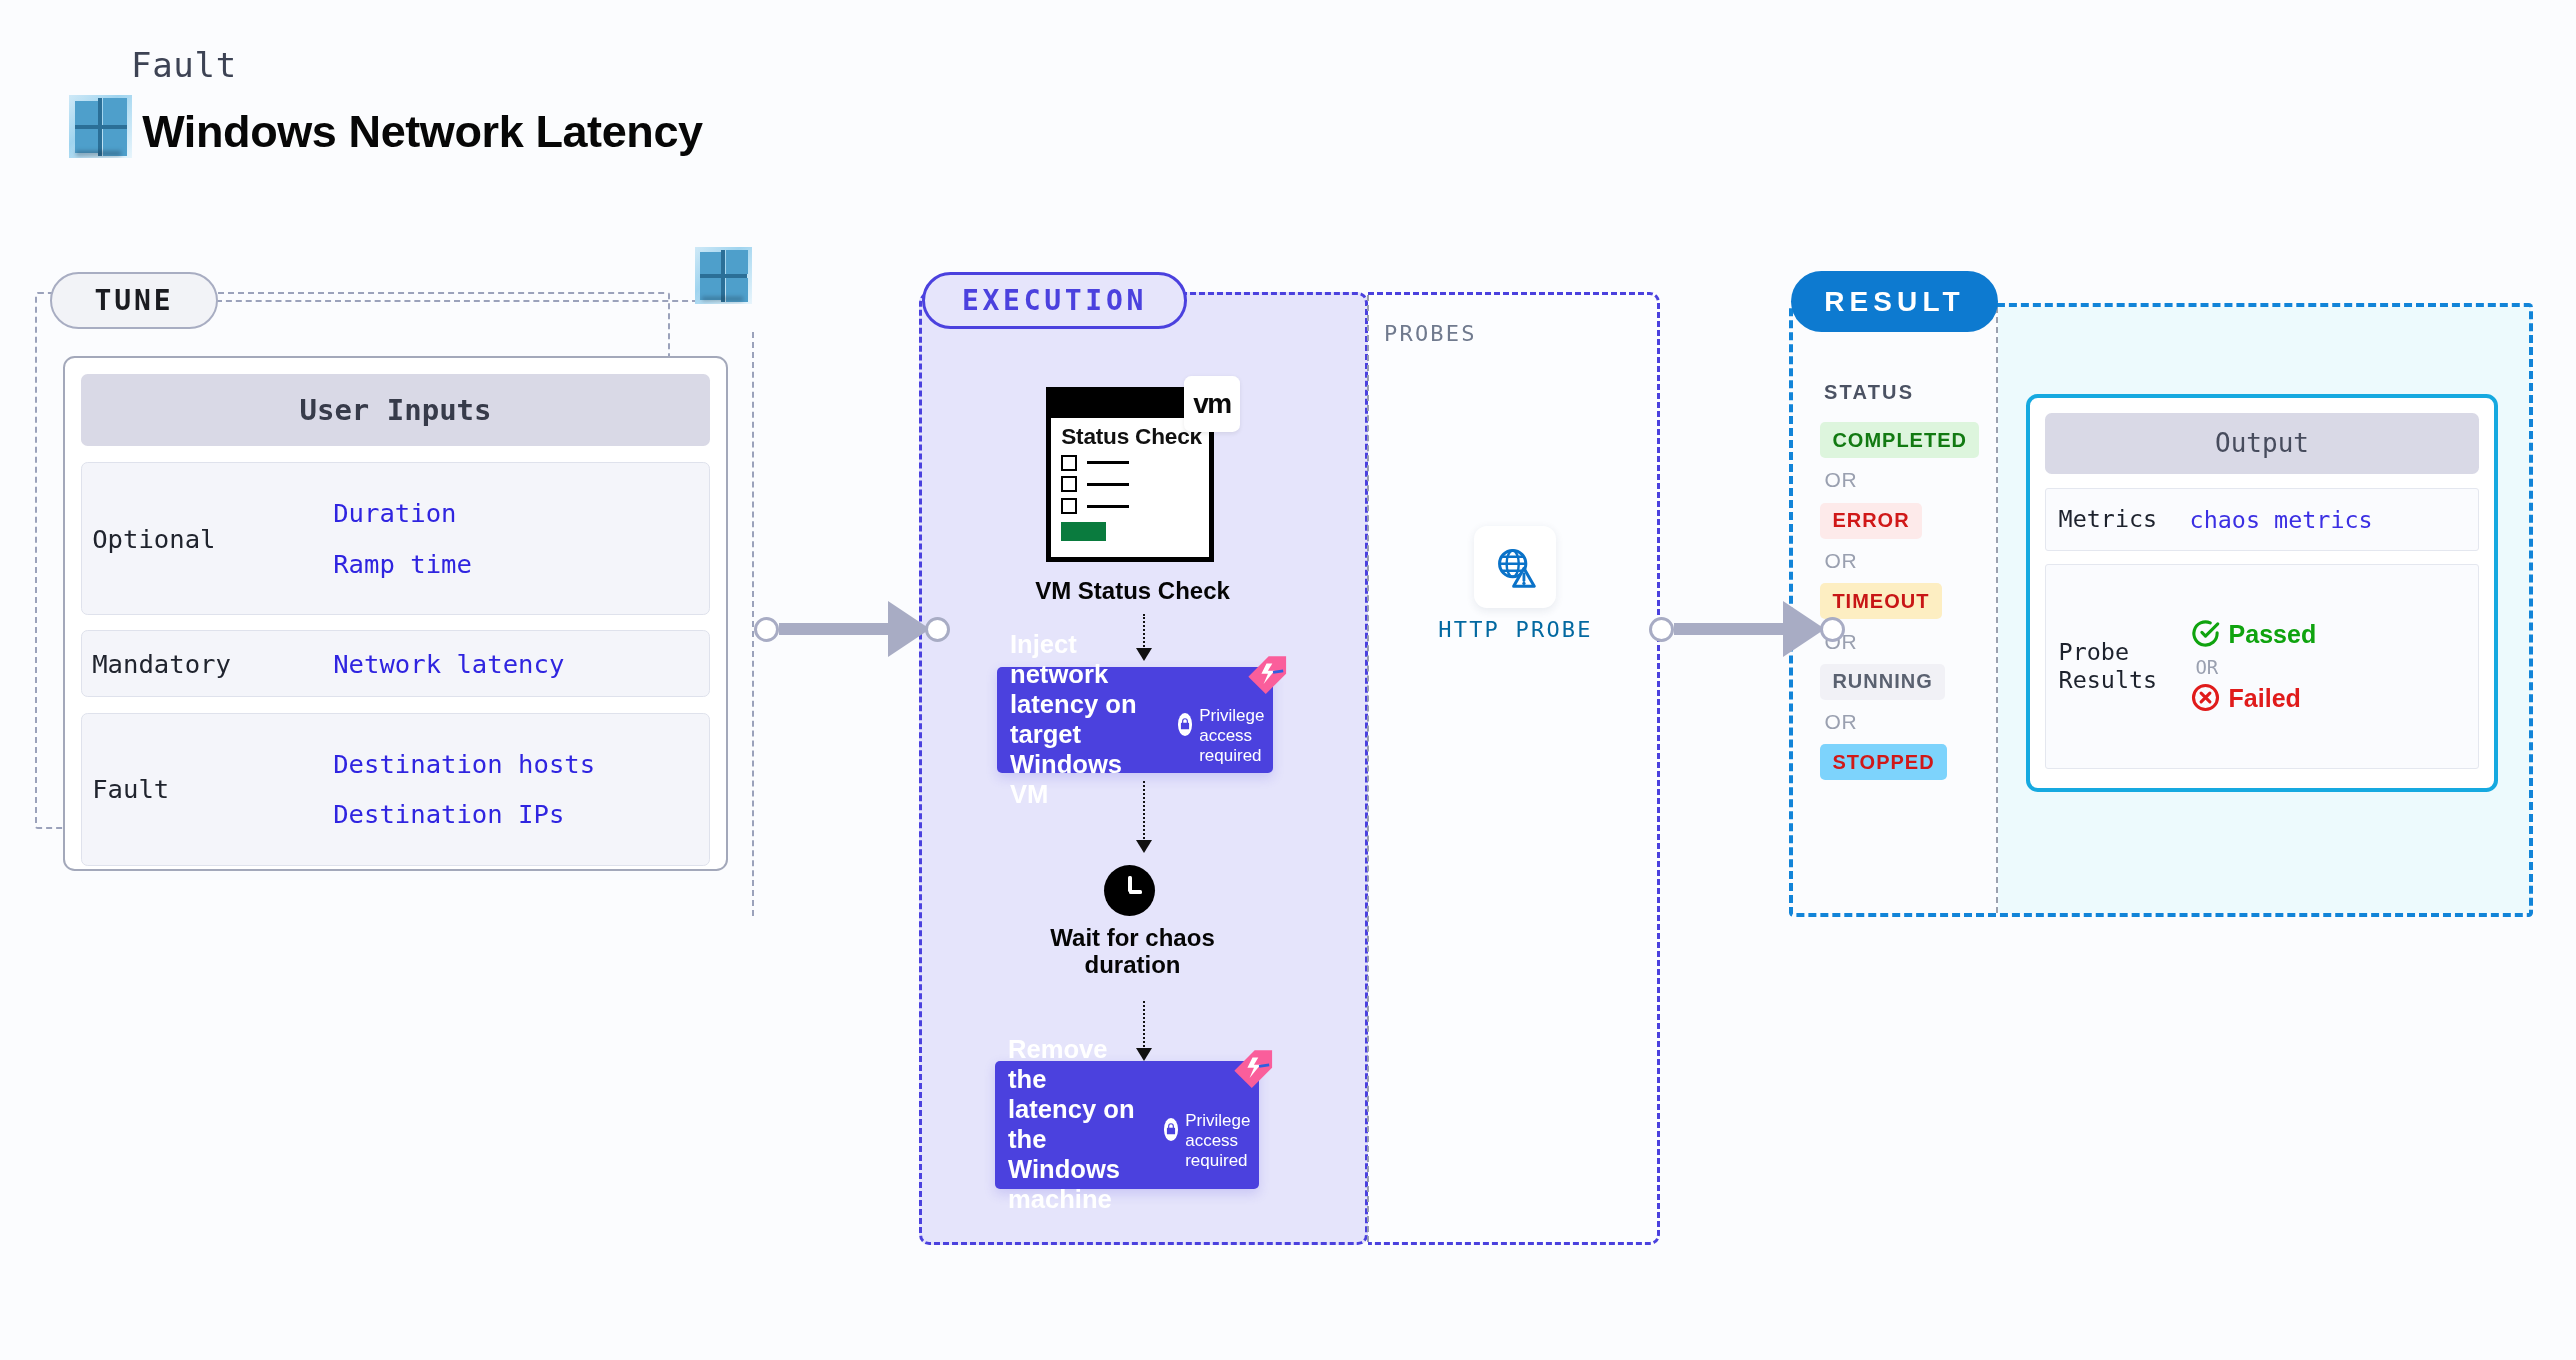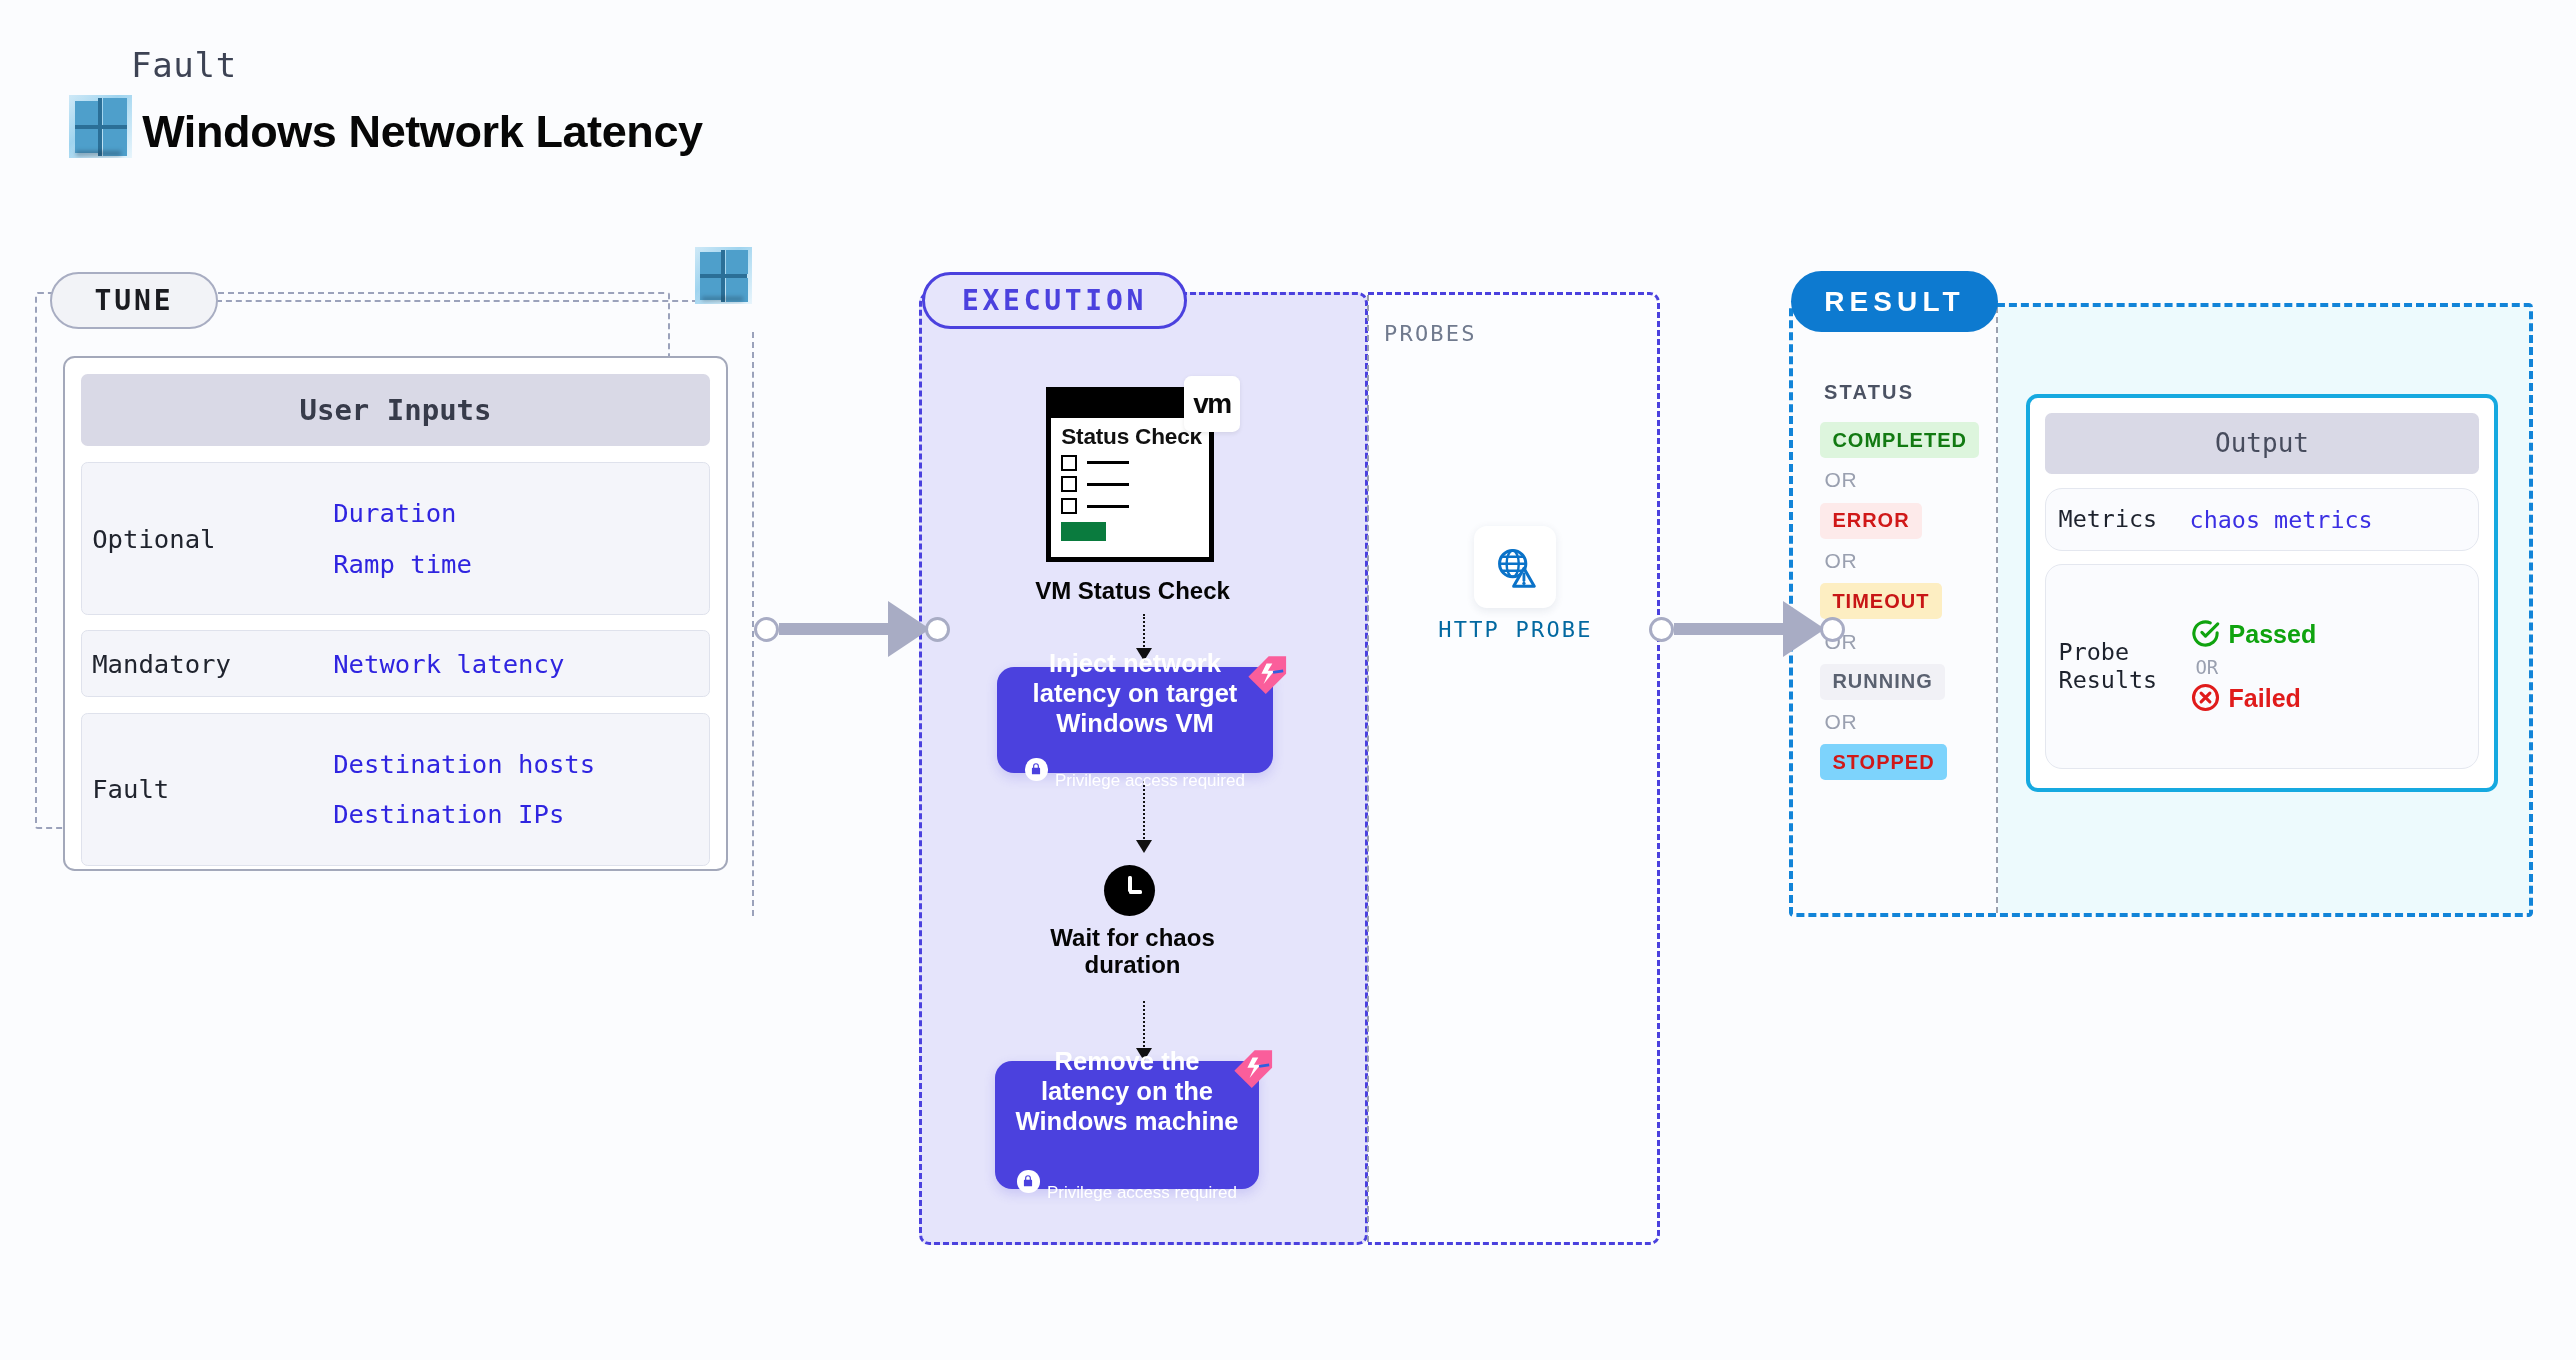--- a/index.html
+++ b/index.html
@@ -176,23 +176,23 @@
     position: absolute; width: 0; z-index: 3;
     border-left: 2.9px dotted #111;
   }
   .arrow-v::after {
     content: ""; position: absolute; left: -9.5px; bottom: -1.5px;
     border-left: 8px solid transparent; border-right: 8px solid transparent;
     border-top: 13px solid #111;
   }
 
   .step-box {
-    position: absolute; background: #4b41de; border-radius: 17px;
-    color: #ffffff; text-align: center; z-index: 5;
-    display: flex; flex-direction: column; align-items: center; justify-content: center;
+    position: absolute; background: #4b41de; border-radius: 5px;
+    color: #ffffff; text-align: left; z-index: 5;
+    display: flex; flex-direction: row; align-items: center; justify-content: center;
     box-shadow: 0 4.4px 11.7px rgba(75,65,222,.18);
   }
   .step-box .stitle { font-size: 25.6px; font-weight: bold; line-height: 1.17; padding: 0 13px; }
   .step-priv { display: flex; align-items: center; gap: 7.3px; margin-top: 8.8px; }
   .lock-icon {
     width: 22.6px; height: 22.6px; border-radius: 50%; background: #ffffff;
     display: flex; align-items: center; justify-content: center;
   }
   .lock-icon svg { width: 14px; height: 14px; }
   .priv-text { font-size: 17px; color: #ffffff; margin-top: 24px; }
@@ -254,21 +254,21 @@
     background: #ffffff; border: 4.4px solid #16a9e0; border-radius: 11.7px;
     padding: 14.6px; z-index: 5;
   }
   .output-header {
     height: 61px; background: #d9d9e6; border-radius: 6.6px;
     display: flex; align-items: center; justify-content: center;
     font-family: "DejaVu Sans Mono", monospace; font-size: 26px;
     color: #474c5d; margin-bottom: 14.6px;
   }
   .out-row {
-    background: #fafbfe; border: 1.5px solid #e4e7ef; border-radius: 17px;
+    background: #fafbfe; border: 1.5px solid #e4e7ef; border-radius: 3px;
     display: flex; align-items: center; padding: 8px 13px;
   }
   .out-row .olbl {
     width: 131px; flex-shrink: 0;
     font-family: "DejaVu Sans Mono", monospace; font-size: 23.4px; color: #1d222d;
     line-height: 1.18;
   }
   .row-metrics { height: 63px; margin-bottom: 13px; }
   .row-probe   { height: 205px; }
   .metrics-val {

